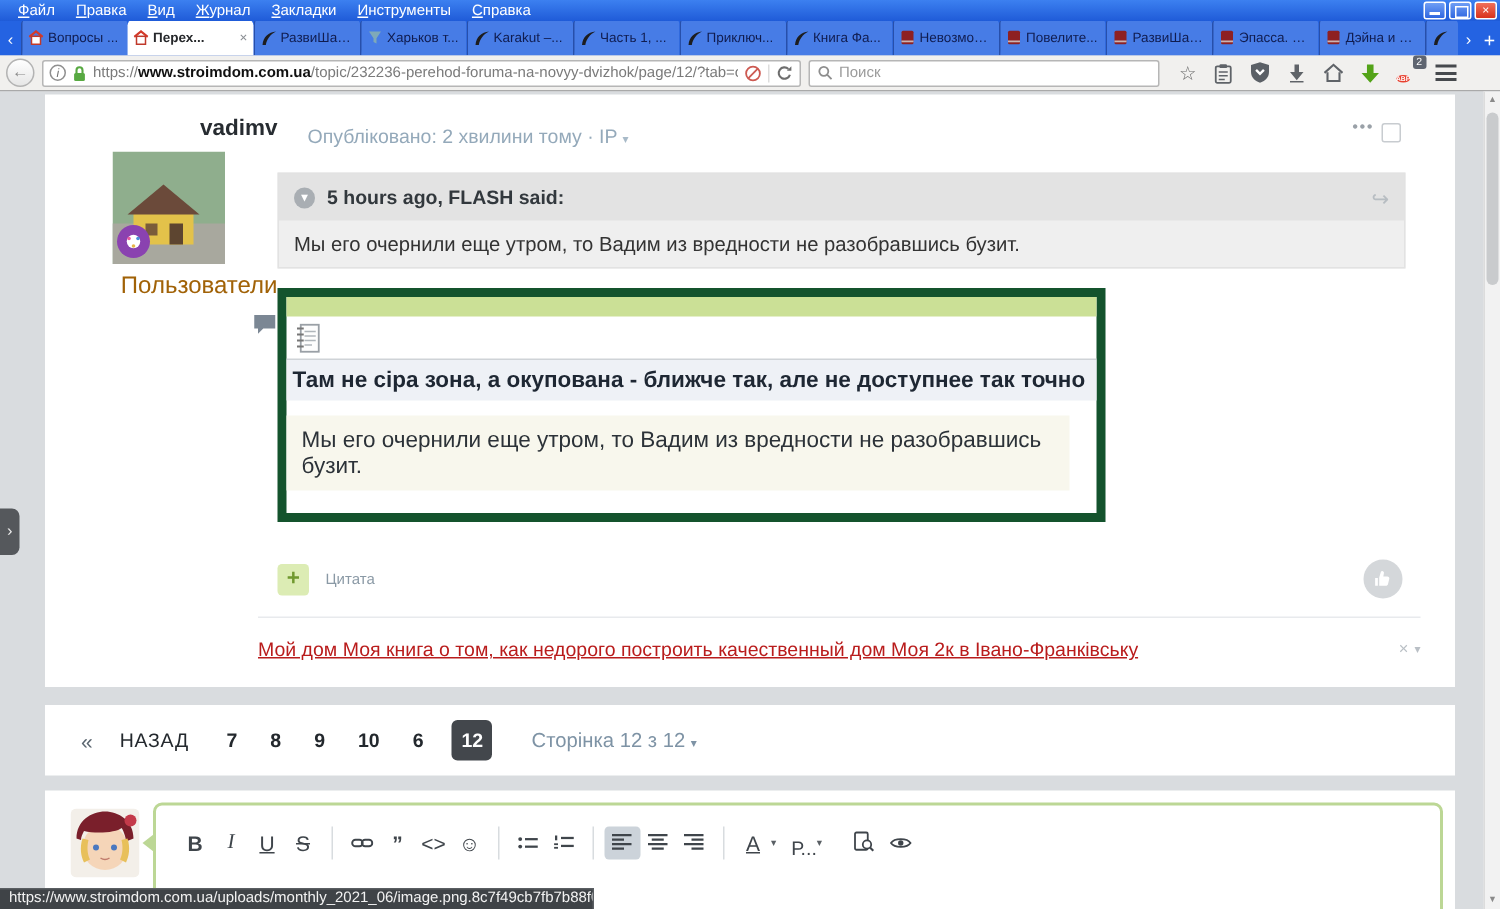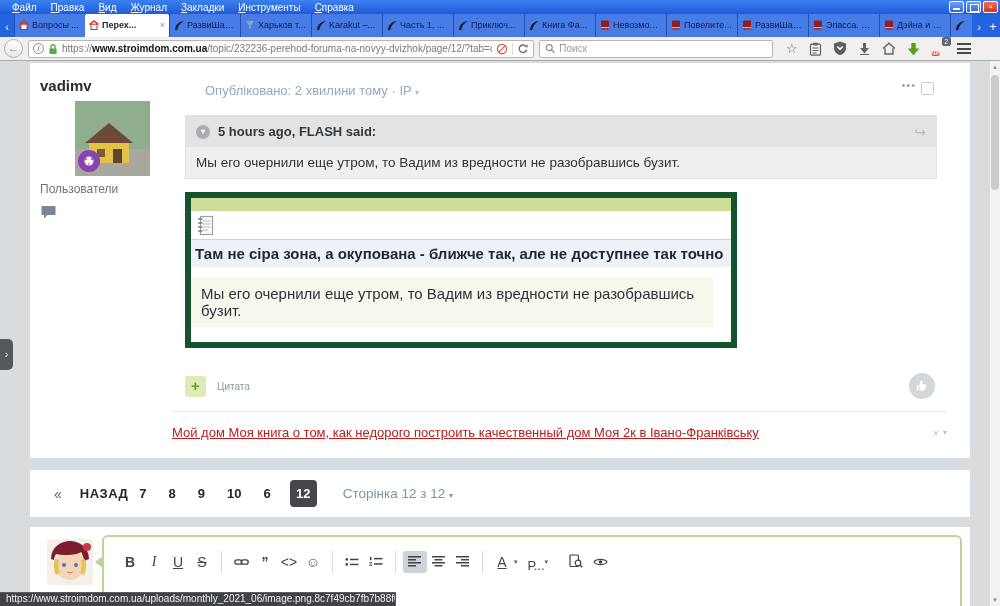--- a/index.html
+++ b/index.html
@@ -64,24 +64,24 @@
     border-radius:2px; color:#fff; font-size:7px; line-height:9px; text-align:center; padding:0 1px; }
   .burger { width:14px; height:11px; display:flex; flex-direction:column; justify-content:space-between; }
   .burger i { display:block; height:2px; background:#46494d; }
 
   
   .content { position:absolute; top:61px; left:0; right:0; bottom:0; background:#d9dcdf; }
   .card { position:absolute; left:30px; width:940px; background:#fff; }
 
   
   .post-card { top:2px; height:395px; }
-  .user-col { position:absolute; left:10px; top:14px; width:145px; text-align:left; }
+  .user-col { position:absolute; left:10px; top:14px; width:145px; text-align:right; }
   .author { font-weight:bold; font-size:15px; color:#272c31; }
   .avatar { width:75px; height:75px; margin:7px auto 6px; display:block; }
-  .group { font-size:12px; color:#737373; }
+  .group { font-size:16px; color:#a16207; }
   .bubble-icon { margin-top:9px; }
   .post-meta { position:absolute; left:175px; top:20px; font-size:13px; color:#94a9ba; }
   .post-meta .caret { font-size:8px; color:#a8bac8; }
   .post-options { position:absolute; right:54px; top:16px; color:#9aa1a8; font-size:11px; letter-spacing:1px; }
   .post-check { position:absolute; right:36px; top:19px; width:13px; height:13px;
     border:1px solid #c8ccd0; border-radius:2px; background:#fff; }
   .post-body { position:absolute; left:155px; top:52px; width:752px; font-size:14px; color:#2e343a; }
   .quotebox { border:1px solid #e2e2e2; background:#efefef; }
   .quote-header { background:#e3e3e3; height:31px; display:flex; align-items:center; gap:8px;
     padding:0 10px; font-weight:bold; font-size:13px; color:#32383d; }
@@ -105,21 +105,21 @@
   .signature-row { margin:13px 0 0 -13px; width:775px; display:flex; align-items:center;
     font-size:13px; color:#454b52; }
   .signature-row a { color:#b91c1c; text-decoration:underline; white-space:nowrap; overflow:hidden; }
   .sig-icons { margin-left:auto; color:#b9bfc5; font-size:11px; display:flex; gap:4px; align-items:center; }
   .sig-icons .caret { font-size:8px; }
 
   
   .pagination-card { top:409px; height:47px; display:flex; align-items:center; padding-left:24px;
     font-size:13px; color:#23282d; }
   .pg-first { color:#5b6670; font-size:14px; margin-right:18px; }
-  .pg-back { font-weight:bold; letter-spacing:.5px; }
+  .pg-back { font-weight:normal; letter-spacing:.5px; margin-right:14px; }
   .pg-num { font-weight:bold; padding:0 11px; }
   .pg-cur { margin-left:8px; width:27px; height:27px; background:#43474c; border-radius:4px;
     color:#fff; font-weight:bold; text-align:center; line-height:27px; }
   .pg-info { margin-left:26px; color:#7e93a5; font-size:13.5px; }
   .pg-info .caret { font-size:8px; }
 
   
   .editor-card { top:466px; height:145px; }
   .editor-avatar { position:absolute; left:17px; top:12px; width:46px; height:46px;
     border-radius:4px; overflow:hidden; }

